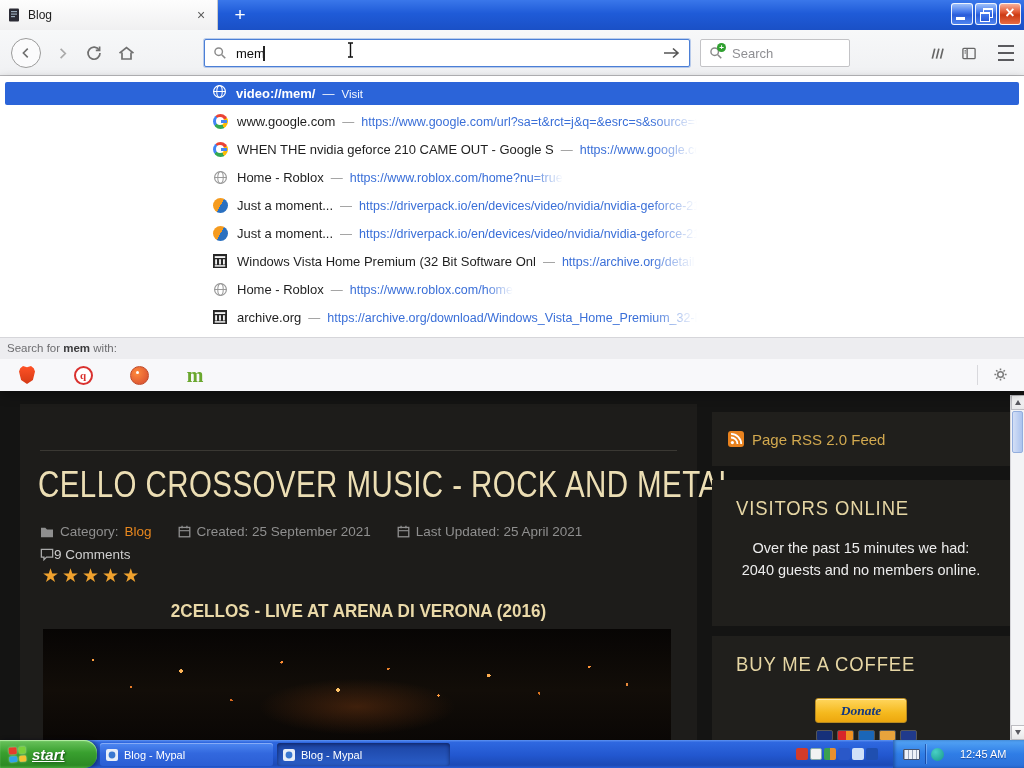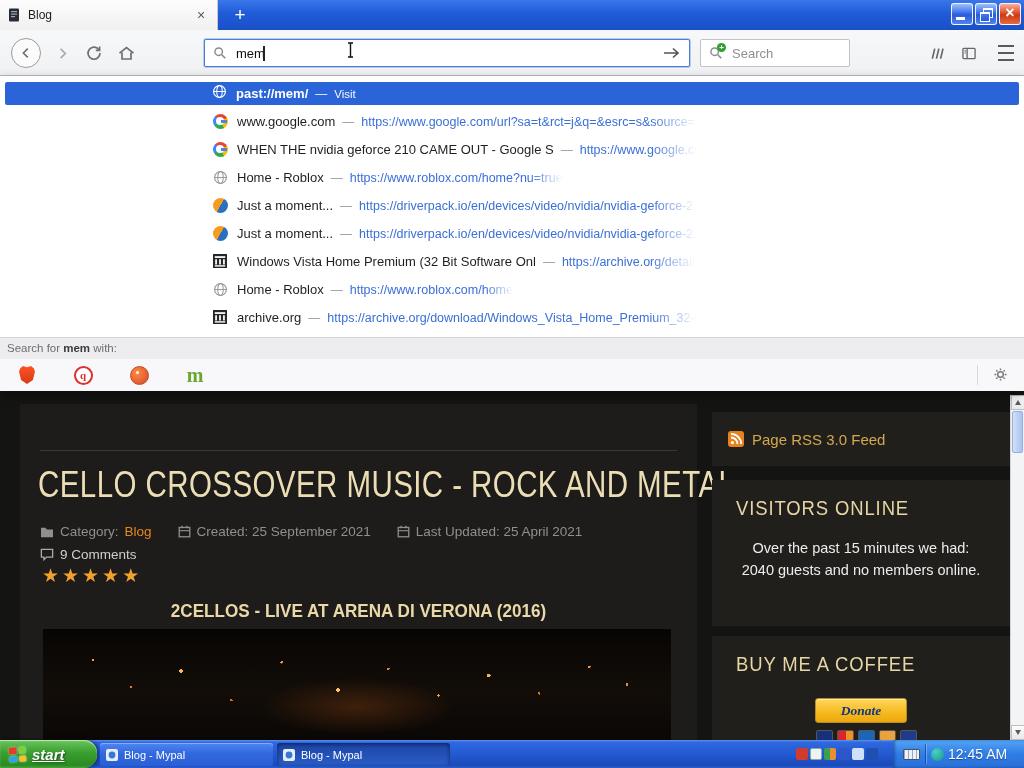--- a/index.html
+++ b/index.html
@@ -94,21 +94,21 @@
   
   #content{position:absolute;left:0;top:76px;width:1024px;height:664px;background:#141413;z-index:1;}
   .article{position:absolute;left:20px;top:328px;width:677px;height:336px;background:#1d1c1a;}
   .art-rule{position:absolute;left:20px;top:46px;width:637px;border-top:1px solid #3a3833;}
   .art-title{position:absolute;left:18px;top:60px;font-size:36px;font-weight:500;color:#ecdeb4;
     letter-spacing:.5px;white-space:nowrap;transform:scaleX(.82);transform-origin:left center;}
   .meta{position:absolute;left:20px;top:120px;display:flex;gap:26px;align-items:center;
     font-size:13.5px;color:#8f8f8f;}
   .meta .item{display:flex;align-items:center;gap:6px;}
   .cat-link{color:#e8871e;}
-  .comments{position:absolute;left:20px;top:143px;display:flex;align-items:center;gap:6px;
+  .comments{position:absolute;left:20px;top:143px;display:flex;align-items:center;
     font-size:13.5px;color:#cfcfcf;}
   .stars{position:absolute;left:22px;top:160px;font-size:19px;letter-spacing:3px;color:#f0a22e;}
   .video-title{position:absolute;left:0;top:197px;width:677px;text-align:center;font-size:18px;
     font-weight:bold;color:#ead9a8;transform:scaleX(.95);}
   .video-thumb{position:absolute;left:23px;top:225px;width:628px;height:111px;
     background-image:
       radial-gradient(circle 2px at 8% 28%, #ff9f40 60%, transparent 61%),
       radial-gradient(circle 2px at 14% 52%, #e87c28 60%, transparent 61%),
       radial-gradient(circle 3px at 22% 38%, #ffb558 60%, transparent 61%),
       radial-gradient(circle 2px at 30% 64%, #d96a20 60%, transparent 61%),
@@ -167,21 +167,21 @@
     box-shadow:inset 0 1px 0 #86abf6;color:#fff;font-size:11px;
     display:flex;align-items:center;gap:6px;padding-left:6px;white-space:nowrap;}
   .taskitem.pressed{background:linear-gradient(180deg,#1c44a4 0%,#2a5ec8 100%);
     box-shadow:inset 0 1px 4px rgba(0,0,30,.55);}
   .tray{position:absolute;right:0;top:0;width:131px;height:28px;
     background:linear-gradient(180deg,#54a5f5 0%,#2f7de6 50%,#2a6fd8 100%);
     box-shadow:inset 2px 0 3px rgba(10,30,90,.4);display:flex;align-items:center;}
   .traycluster{position:absolute;right:146px;top:8px;display:flex;gap:2px;}
   .mini{width:12px;height:12px;border-radius:2px;}
   .tray-sep{width:1px;height:20px;background:rgba(10,40,120,.55);box-shadow:1px 0 0 rgba(160,200,255,.5);margin:0 5px;}
-  .clock{color:#fff;font-size:14px;margin-left:4px;text-shadow:0 1px 1px rgba(0,20,80,.5);}
+  .clock{color:#fff;font-size:11px;margin-left:16px;text-shadow:0 1px 1px rgba(0,20,80,.5);}
   .kbd{width:17px;height:11px;background:#eef2f8;border:1px solid #44526e;border-radius:1px;margin-left:10px;
     background-image:linear-gradient(90deg,#9aa6ba 1px,transparent 1px);background-size:4px 100%;}
   .shieldicon{width:13px;height:13px;border-radius:50%;background:radial-gradient(circle at 35% 30%,#49d0c4,#17978c);}
 
   
   #cursor{position:absolute;left:346px;top:42px;z-index:100;}
 </style>
 </head>
 <body>
 
@@ -231,21 +231,21 @@
     <div class="video-thumb"></div>
   </div>
 
   <div class="sidebox box-rss">
     <svg width="16" height="16" viewBox="0 0 16 16">
       <rect width="16" height="16" rx="3" fill="#e8821e"></rect>
       <circle cx="4.4" cy="11.6" r="1.6" fill="#fff"></circle>
       <path d="M3 6.5a6.5 6.5 0 0 1 6.5 6.5" stroke="#fff" stroke-width="1.8" fill="none"></path>
       <path d="M3 2.8A10.2 10.2 0 0 1 13.2 13" stroke="#fff" stroke-width="1.8" fill="none"></path>
     </svg>
-    <span class="rss-text">Page RSS 3.0 Feed</span>
+    <span class="rss-text">Page RSS 2.0 Feed</span>
   </div>
 
   <div class="sidebox box-visitors">
     <div class="side-h">VISITORS ONLINE</div>
     <div class="visitors-body">Over the past 15 minutes we had: 2040 guests and no members online.</div>
   </div>
 
   <div class="sidebox box-coffee">
     <div class="side-h">BUY ME A COFFEE</div>
     <div class="donate-btn">Donate</div>
@@ -271,21 +271,21 @@
 
 <div id="dropdown">
   <div class="dd-selected">
     <span class="ico">
       <svg width="15" height="15" viewBox="0 0 16 16">
           <circle cx="8" cy="8" r="6.3" fill="none" stroke="#fff" stroke-width="1.3"></circle>
           <ellipse cx="8" cy="8" rx="2.9" ry="6.3" fill="none" stroke="#fff" stroke-width="1.1"></ellipse>
           <line x1="1.7" y1="8" x2="14.3" y2="8" stroke="#fff" stroke-width="1.1"></line>
         </svg>
     </span>
-    <span class="t">past://mem/</span>
+    <span class="t">video://mem/</span>
     <span class="sep">—</span>
     <span class="visit">Visit</span>
   </div>
 
   <div class="dd-rows">
     <div class="dd-row">
       <span class="ico">
           <span class="icon-google"></span>
         </span>
       <span class="dd-text"><span class="dd-title">www.google.com</span><span class="dd-sep">—</span><span class="dd-url">https://www.google.com/url?sa=t&amp;rct=j&amp;q=&amp;esrc=s&amp;source=web</span></span>

